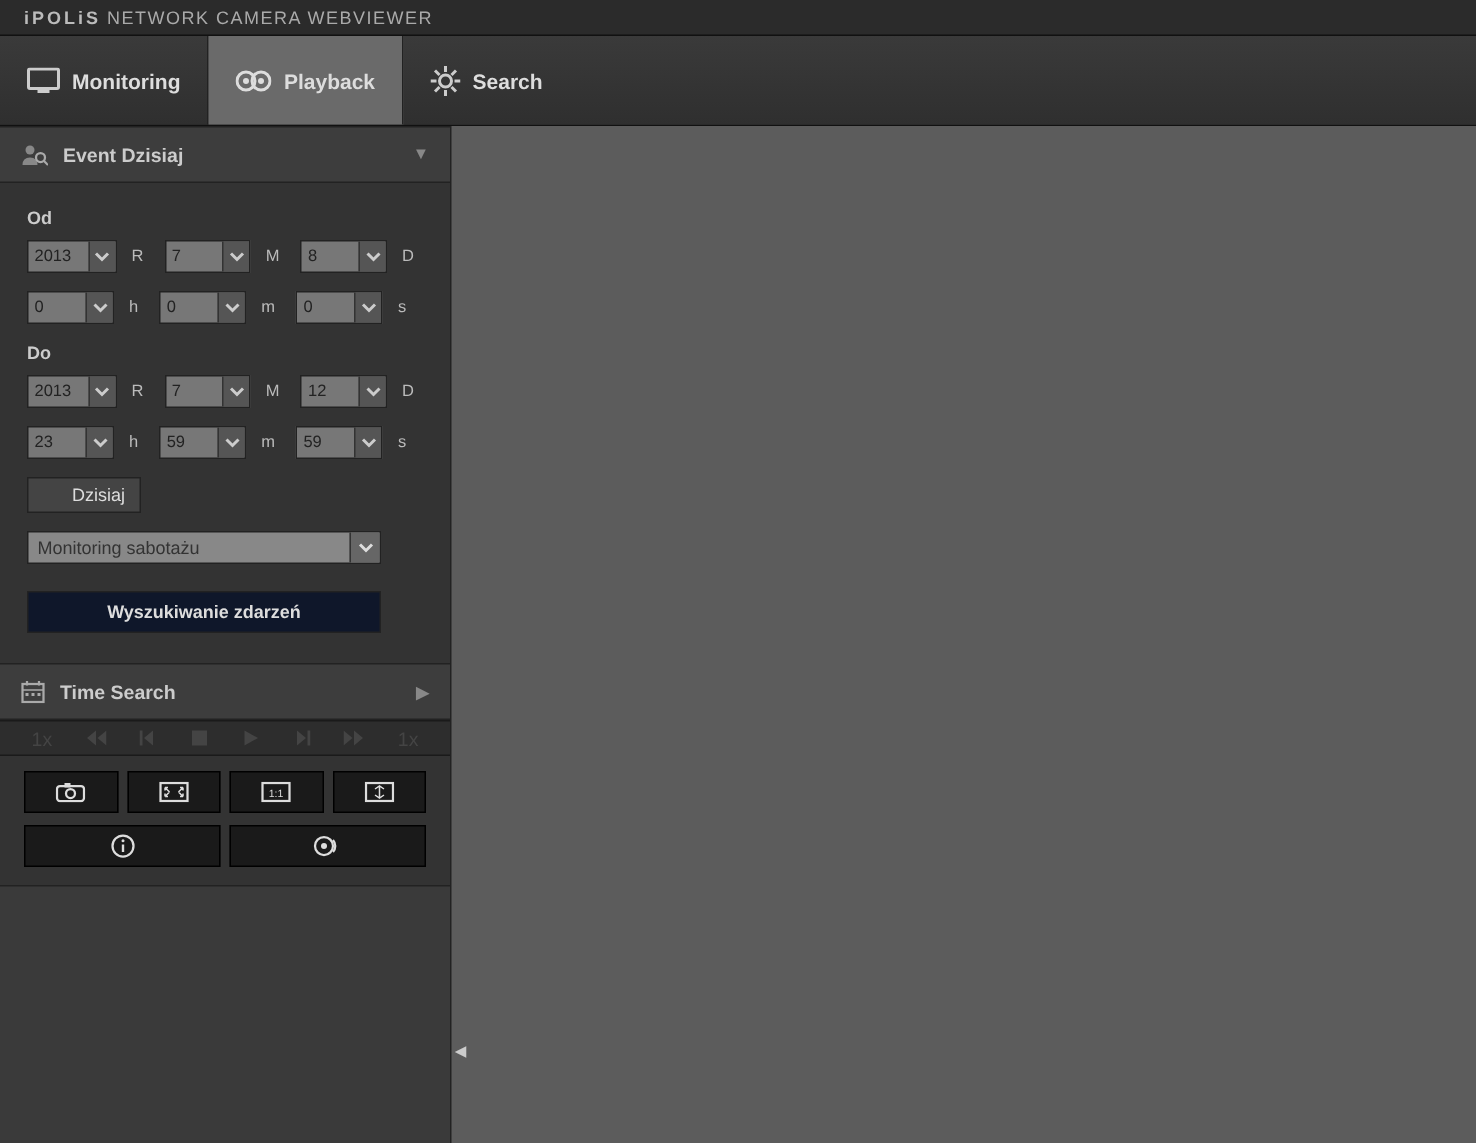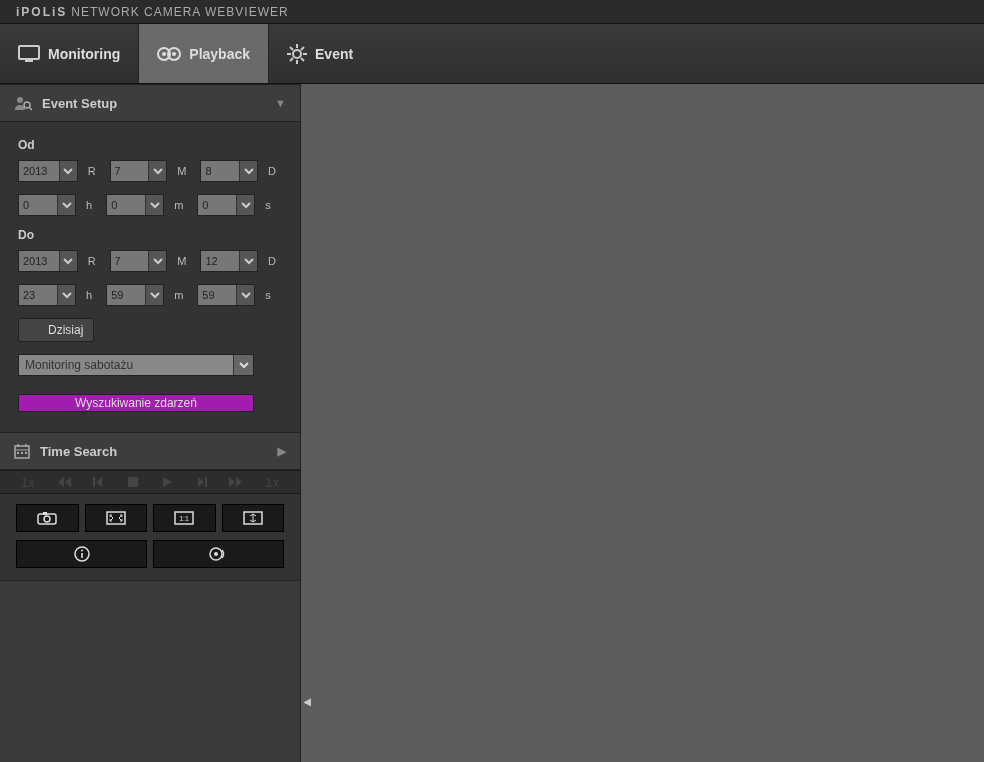--- a/index.html
+++ b/index.html
@@ -122,26 +122,27 @@
     margin-bottom: 18px;
   }
   .wide-sel .v { padding: 0 6px; flex:1;}
   .wide-sel .dd {
     width: 20px; height:100%;
     background: #666; display:flex; align-items:center; justify-content:center;
     border-left:1px solid #333;
   }
   .search-btn {
     width: 236px;
-    background: #a21caf;
+    background: #0f172a;
     border: 1px solid #222;
-    height: 18px;
+    height: 28px;
     display: flex; align-items: center; justify-content: center;
     color: #ddd; font-size: 12px;
     cursor: pointer;
+    font-weight: bold;
   }
   .transport {
     height: 24px;
     background: #2d2d2d;
     display: flex;
     align-items: center;
     justify-content: space-around;
     padding: 0 10px;
     border-top: 1px solid #1a1a1a;
     border-bottom: 1px solid #1a1a1a;
@@ -228,37 +229,37 @@
             <line x1="10" y1="16" x2="10" y2="20"></line>
             <line x1="0" y1="10" x2="4" y2="10"></line>
             <line x1="16" y1="10" x2="20" y2="10"></line>
             <line x1="3" y1="3" x2="6" y2="6"></line>
             <line x1="14" y1="14" x2="17" y2="17"></line>
             <line x1="3" y1="17" x2="6" y2="14"></line>
             <line x1="14" y1="6" x2="17" y2="3"></line>
           </g>
         </svg>
     </span>
-    <span>Event</span>
+    <span>Search</span>
   </div>
 </div>
 
 <div class="main">
   <div class="sidebar">
 
     <div class="panel-header">
       <span class="picon">
         <svg width="18" height="16" viewBox="0 0 18 16">
             <circle cx="6" cy="5" r="3" fill="#888"></circle>
             <path d="M1 15 Q1 10 6 10 Q11 10 11 15" fill="#888"></path>
             <circle cx="13" cy="10" r="3" fill="none" stroke="#aaa" stroke-width="1.5"></circle>
             <line x1="15" y1="12" x2="18" y2="15" stroke="#aaa" stroke-width="1.5"></line>
           </svg>
       </span>
-      <span>Event Setup</span>
+      <span>Event Dzisiaj</span>
       <span class="arrow">▼</span>
     </div>
 
     <div class="panel-body">
       <span class="label">Od</span>
 
       <div class="row">
         <div class="sel w-year">
           <span class="v">2013</span>
           <span class="dd">

